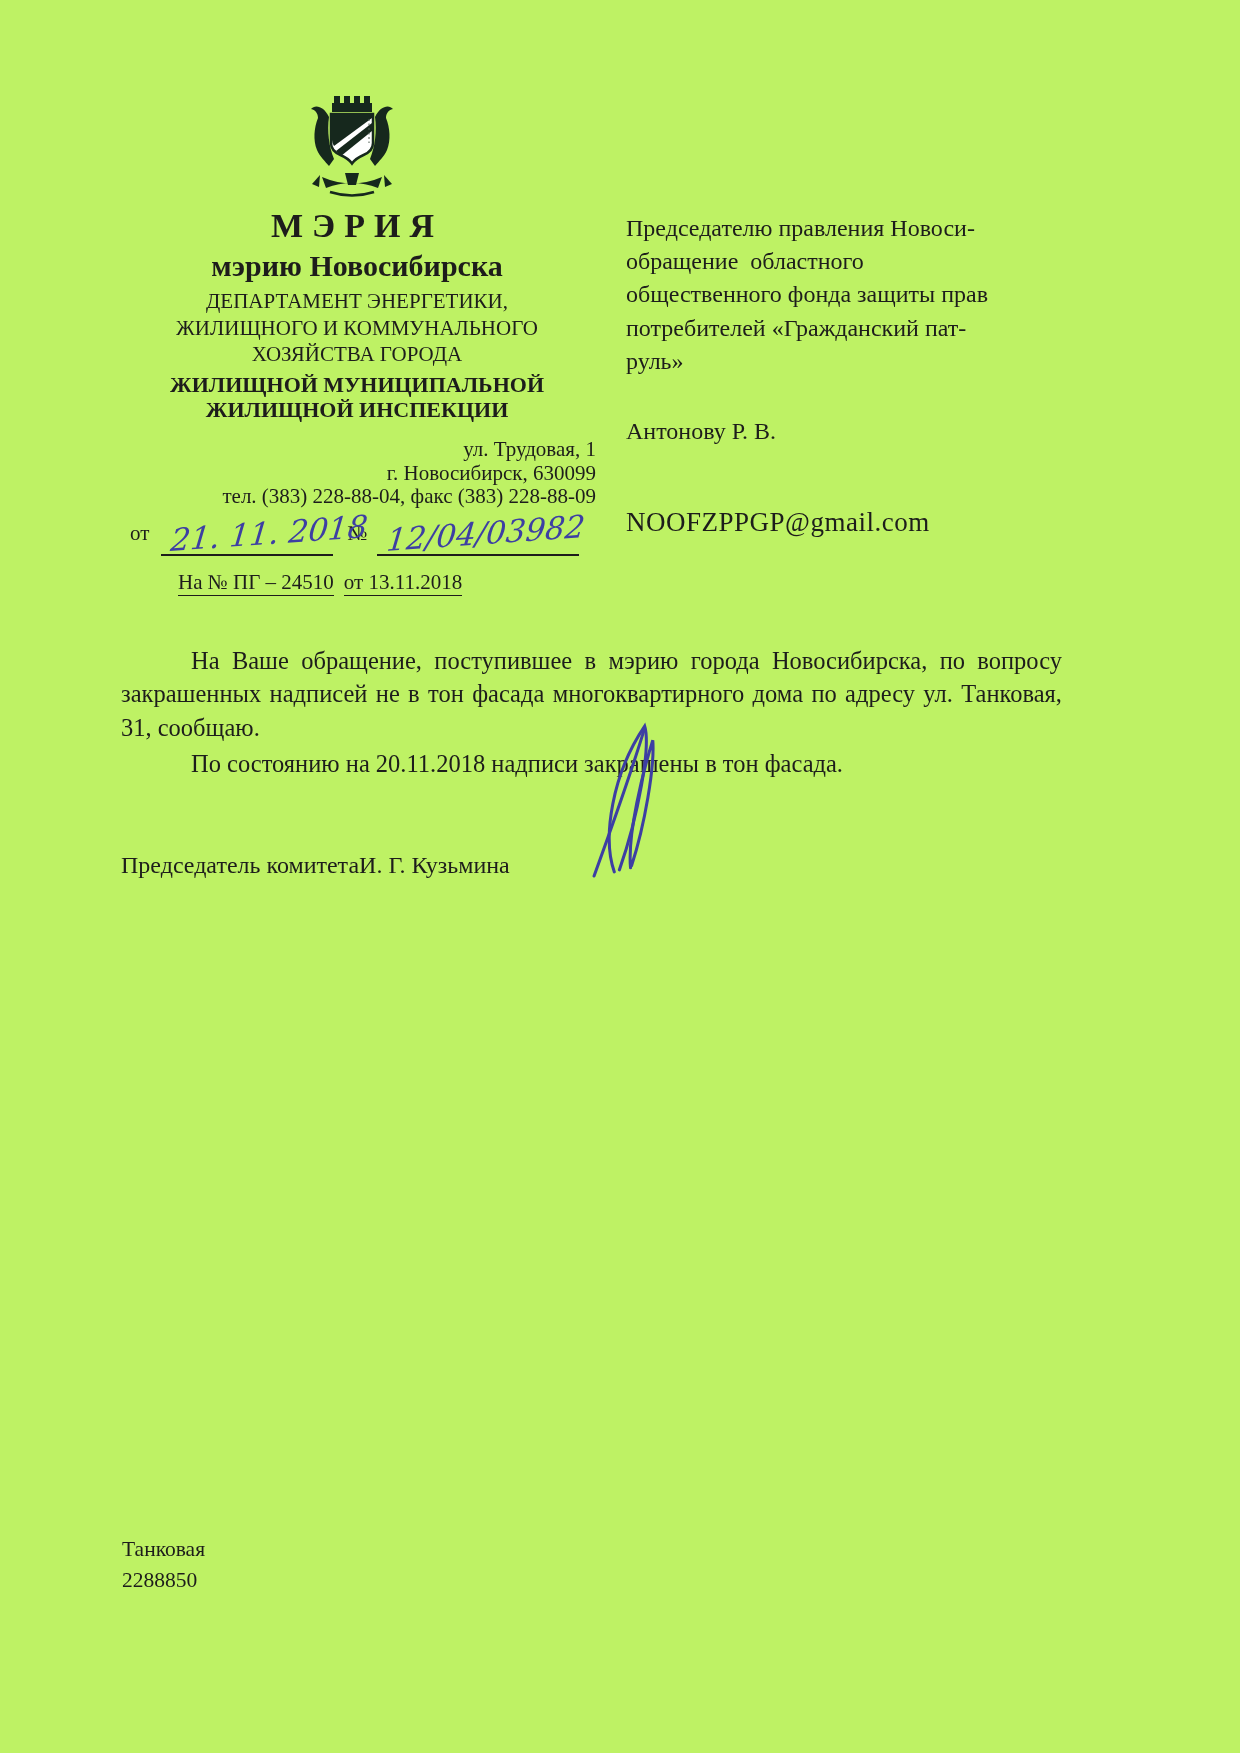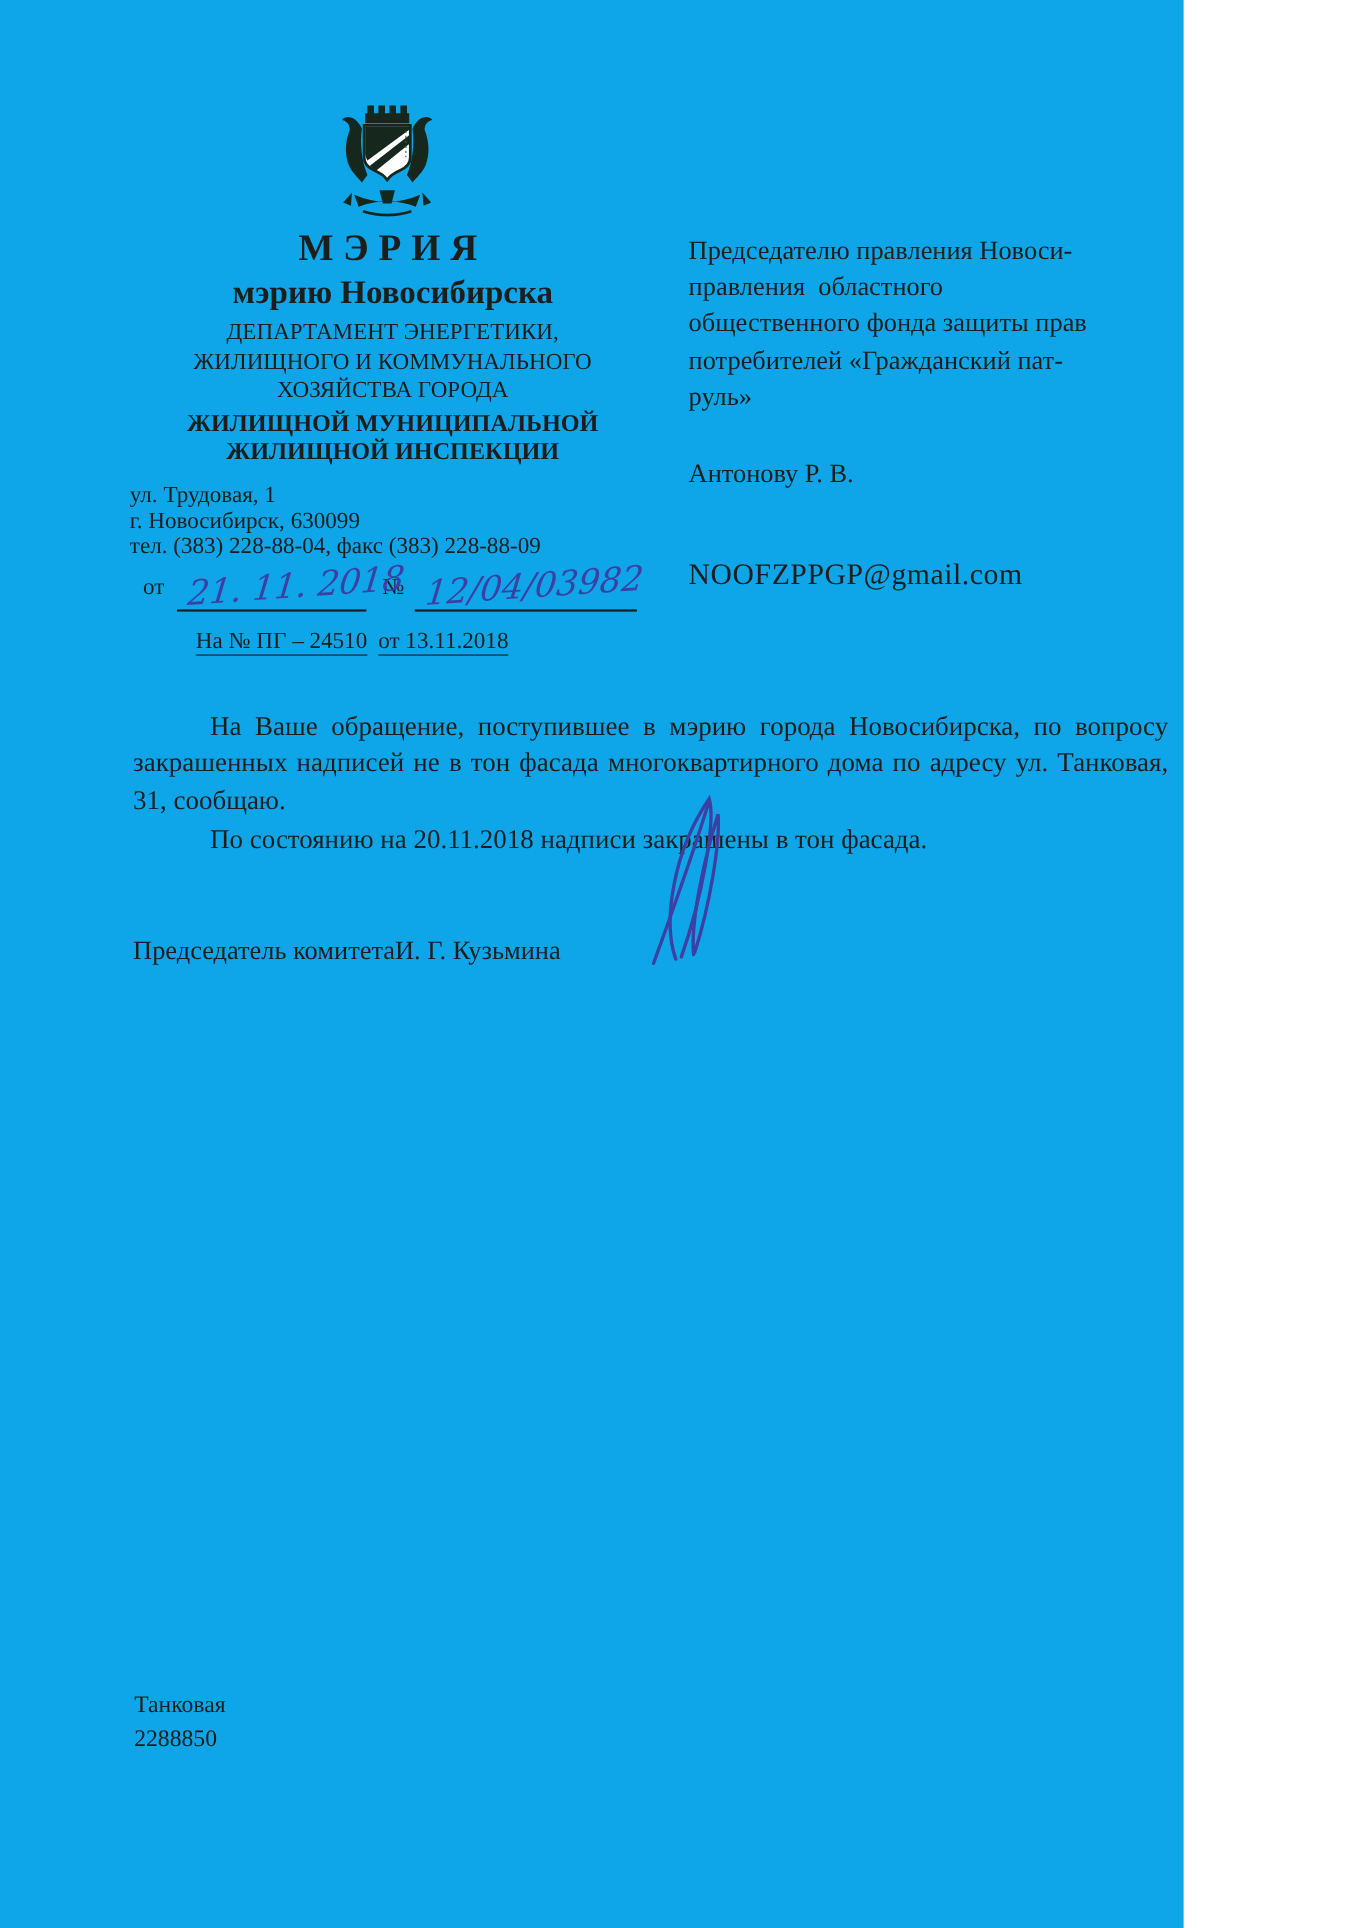--- a/index.html
+++ b/index.html
@@ -1,38 +1,38 @@
 <!DOCTYPE html>
 <html><head>
 <meta charset="utf-8">
 <style>
   * { margin:0; padding:0; box-sizing:border-box; }
   html,body { background:#ffffff; }
   .page {
     position:relative;
-    width:1076px; height:1753px;
-    background:#0ea5e9;
+    width:1240px; height:1753px;
+    background:#bef264;
     font-family:"Liberation Serif","DejaVu Serif",serif;
     color:#1d1d1b;
     overflow:hidden;
   }
 
   
   .emblem { position:absolute; left:308px; top:93px; width:88px; height:104px; }
 
   
   .org-block { position:absolute; left:118px; top:208px; width:478px; text-align:center; }
   .org-name    { font-size:34px; font-weight:bold; letter-spacing:9px; line-height:36px; }
   .org-city    { font-size:30px; font-weight:bold; line-height:36px; margin-top:4px; }
   .dept-line   { font-size:21px; line-height:26.5px; }
   .dept-block  { margin-top:4px; }
   .committee-block { margin-top:4px; }
   .committee-line { font-size:22px; font-weight:bold; line-height:25.5px; }
 
-  .address-block { position:absolute; left:118px; top:438px; width:478px; text-align:left; }
+  .address-block { position:absolute; left:118px; top:438px; width:478px; text-align:right; }
   .address-line { font-size:21px; line-height:23.5px; }
 
   .date-row { position:absolute; left:130px; top:512px; width:470px; height:44px;
               display:flex; align-items:center; font-size:21px; }
   .field-label { padding-bottom:2px; }
   .hw-box { border-bottom:2px solid #1d1d1b; position:relative; height:44px; }
   .hw-box.date-box { width:172px; margin-left:12px; }
   .hw-box.num-box  { width:202px; margin-left:10px; }
   .handwriting {
     position:absolute; left:8px; bottom:-4px;
@@ -127,21 +127,21 @@
       <span class="handwriting">12/04/03982</span>
     </span>
   </div>
 
   <div class="ref-row">
     <span class="ref-underlined">На № ПГ – 24510</span><span class="ref-gap"></span><span class="ref-underlined">от 13.11.2018</span>
   </div>
 
   <div class="recipient-block">
     <div class="recipient-line">Председателю правления Новоси-</div>
-    <div class="recipient-line">правления  областного</div>
+    <div class="recipient-line">обращение  областного</div>
     <div class="recipient-line">общественного фонда защиты прав</div>
     <div class="recipient-line">потребителей «Гражданский пат-</div>
     <div class="recipient-line">руль»</div>
     <div class="recipient-name">Антонову Р. В.</div>
     <div class="recipient-email">NOOFZPPGP@gmail.com</div>
   </div>
 
   <div class="body-block">
     <p>На Ваше обращение, поступившее в мэрию города Новосибирска, по вопросу закрашенных надписей не в тон фасада многоквартирного дома по адресу ул. Танковая, 31, сообщаю.</p>
     <p>По состоянию на 20.11.2018 надписи закрашены в тон фасада.</p>

